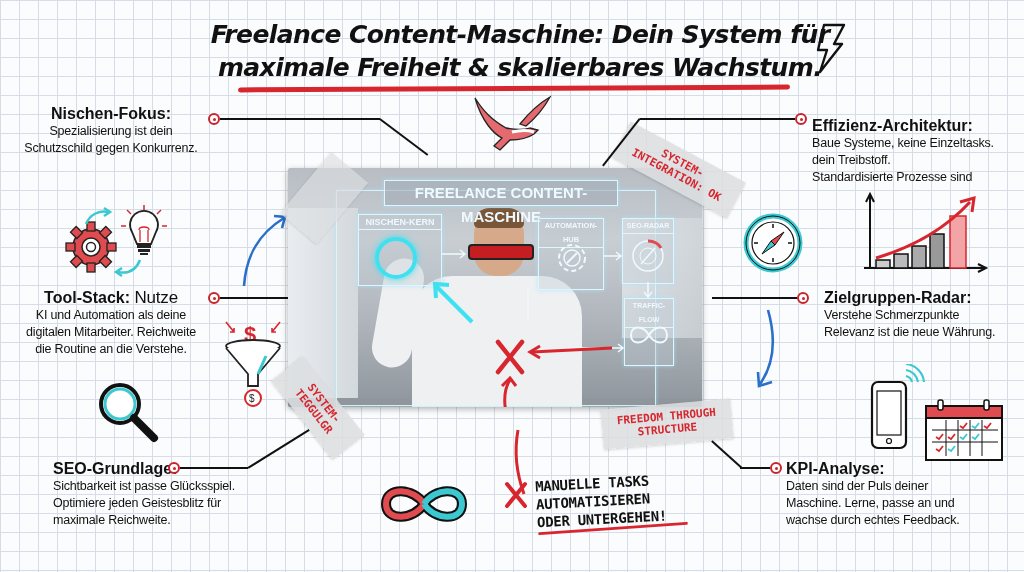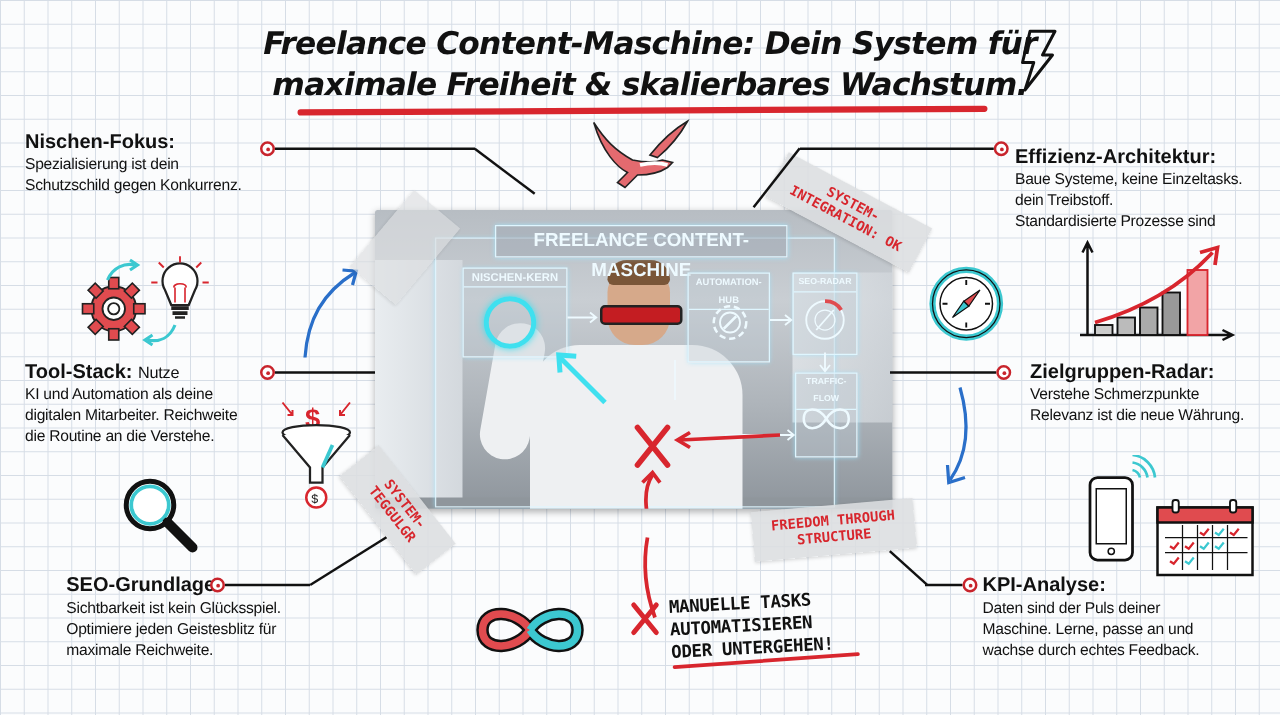--- a/index.html
+++ b/index.html
@@ -6,25 +6,25 @@
   body{width:1024px;height:572px;overflow:hidden;position:relative;
     background-color:#fbfcfd;
     background-image:linear-gradient(#d6dde6 1px,transparent 1px),linear-gradient(90deg,#d6dde6 1px,transparent 1px);
     background-size:19px 19px;
     font-family:"Liberation Sans",sans-serif;color:#111;}
   .abs{position:absolute;}
   .title{left:200px;top:18px;width:640px;text-align:center;font-family:"DejaVu Sans",sans-serif;font-style:italic;font-weight:bold;font-size:25px;line-height:33px;letter-spacing:-0.6px;color:#111;}
   .title-underline{left:238px;top:86px;width:552px;height:5px;background:#d8262e;border-radius:3px;transform:rotate(-0.3deg);}
   .callout h3{margin:0;font-family:"Liberation Sans",sans-serif;font-weight:bold;font-size:16px;line-height:19px;}
   .callout p{margin:0;font-family:"Liberation Sans",sans-serif;font-weight:normal;font-size:12.5px;line-height:17px;letter-spacing:-0.2px;}
-  .right-align{text-align:left;}
+  .right-align{text-align:center;}
   .dot{width:8px;height:8px;border:2px solid #c8242c;border-radius:50%;background:#fff;}
   .dot::after{content:"";position:absolute;left:2.5px;top:2.5px;width:3px;height:3px;border-radius:50%;background:#c8242c;}
   .line{height:1.5px;background:#111;transform-origin:left center;}
-  .photo{left:300px;top:168px;width:414px;height:239px;border-radius:2px;overflow:hidden;
+  .photo{left:288px;top:168px;width:414px;height:239px;border-radius:2px;overflow:hidden;
     background:linear-gradient(180deg,#b7bdc3 0%,#c9ced3 30%,#aeb4ba 65%,#8e959c 100%);
     box-shadow:0 2px 6px rgba(0,0,0,0.3);}
   .window{background:linear-gradient(90deg,#e9edf0,#d3d8dd);}
   .hud{border:1.5px solid #dff6ff;box-shadow:0 0 4px rgba(160,230,255,0.8);}
   .hud-label{color:#eefaff;font-weight:bold;text-align:center;font-family:"Liberation Sans",sans-serif;}
   .tape{background:rgba(220,222,224,0.88);box-shadow:0 1px 3px rgba(0,0,0,0.15);}
   .tape-text{color:#d7262d;font-family:"DejaVu Sans Mono",monospace;font-weight:bold;font-size:11px;line-height:13px;text-align:center;}
   .marker{font-family:"DejaVu Sans Mono",monospace;font-weight:bold;font-size:14px;line-height:18px;color:#111;letter-spacing:-0.3px;}
 </style>
 </head>
@@ -90,21 +90,21 @@
   </g>
 </svg>
 
 <svg class="abs" style="left:238px;top:208px" width="60" height="80" viewBox="0 0 60 80">
   <path d="M6 78 C8 48,20 26,46 10" stroke="#2a6fc9" stroke-width="2.6" fill="none"></path>
   <path d="M36 8 L47 9 L44 20" stroke="#2a6fc9" stroke-width="2.6" fill="none"></path>
 </svg>
 
 <div class="abs callout right-align" style="left:20px;top:288px;width:182px">
   <h3 style="display:inline">Tool-Stack:</h3>
-  <p style="display:inline;font-size:13px">Nutze</p>
+  <p style="display:inline;font-size:17px">Nutze</p>
   <p>KI und Automation als deine</p>
   <p>digitalen Mitarbeiter. Reichweite</p>
   <p>die Routine an die Verstehe.</p>
 </div>
 <div class="abs dot" style="left:208px;top:292px"></div>
 <div class="abs line" style="left:220px;top:297px;width:90px"></div>
 
 <svg class="abs" style="left:218px;top:318px" width="70" height="92" viewBox="0 0 70 92">
   <text x="26" y="24" font-family="Liberation Sans, sans-serif" font-weight="bold" font-size="22" fill="#d8262e">$</text>
   <path d="M8 4 L16 14 M12 14 L16 14 L16 10" stroke="#d8262e" stroke-width="1.6" fill="none"></path>
@@ -117,21 +117,21 @@
 </svg>
 
 <svg class="abs" style="left:92px;top:376px" width="70" height="70" viewBox="0 0 70 70">
   <circle cx="28" cy="28" r="19" fill="#fff" stroke="#111" stroke-width="4"></circle>
   <circle cx="28" cy="28" r="15" fill="none" stroke="#3cc8d0" stroke-width="3"></circle>
   <line x1="42" y1="42" x2="62" y2="62" stroke="#111" stroke-width="8" stroke-linecap="round"></line>
 </svg>
 
 <div class="abs callout" style="left:53px;top:459px;width:240px">
   <h3>SEO-Grundlage:</h3>
-  <p>Sichtbarkeit ist kein Glücksspiel.</p>
+  <p>Sichtbarkeit ist passe Glücksspiel.</p>
   <p>Optimiere jeden Geistesblitz für</p>
   <p>maximale Reichweite.</p>
 </div>
 <div class="abs dot" style="left:168px;top:462px"></div>
 <div class="abs line" style="left:180px;top:467px;width:68px"></div>
 <div class="abs line" style="left:248px;top:467px;width:72px;transform:rotate(-32deg)"></div>
 
 <div class="abs photo">
   <div class="abs window" style="left:0;top:40px;width:70px;height:200px"></div>
   <div class="abs window" style="left:334px;top:50px;width:80px;height:120px;opacity:0.7"></div>

